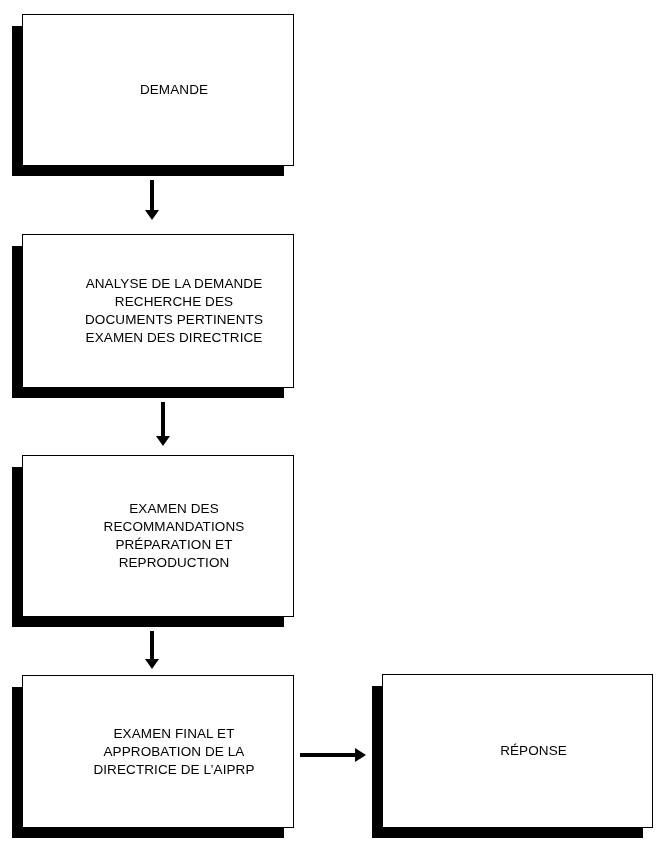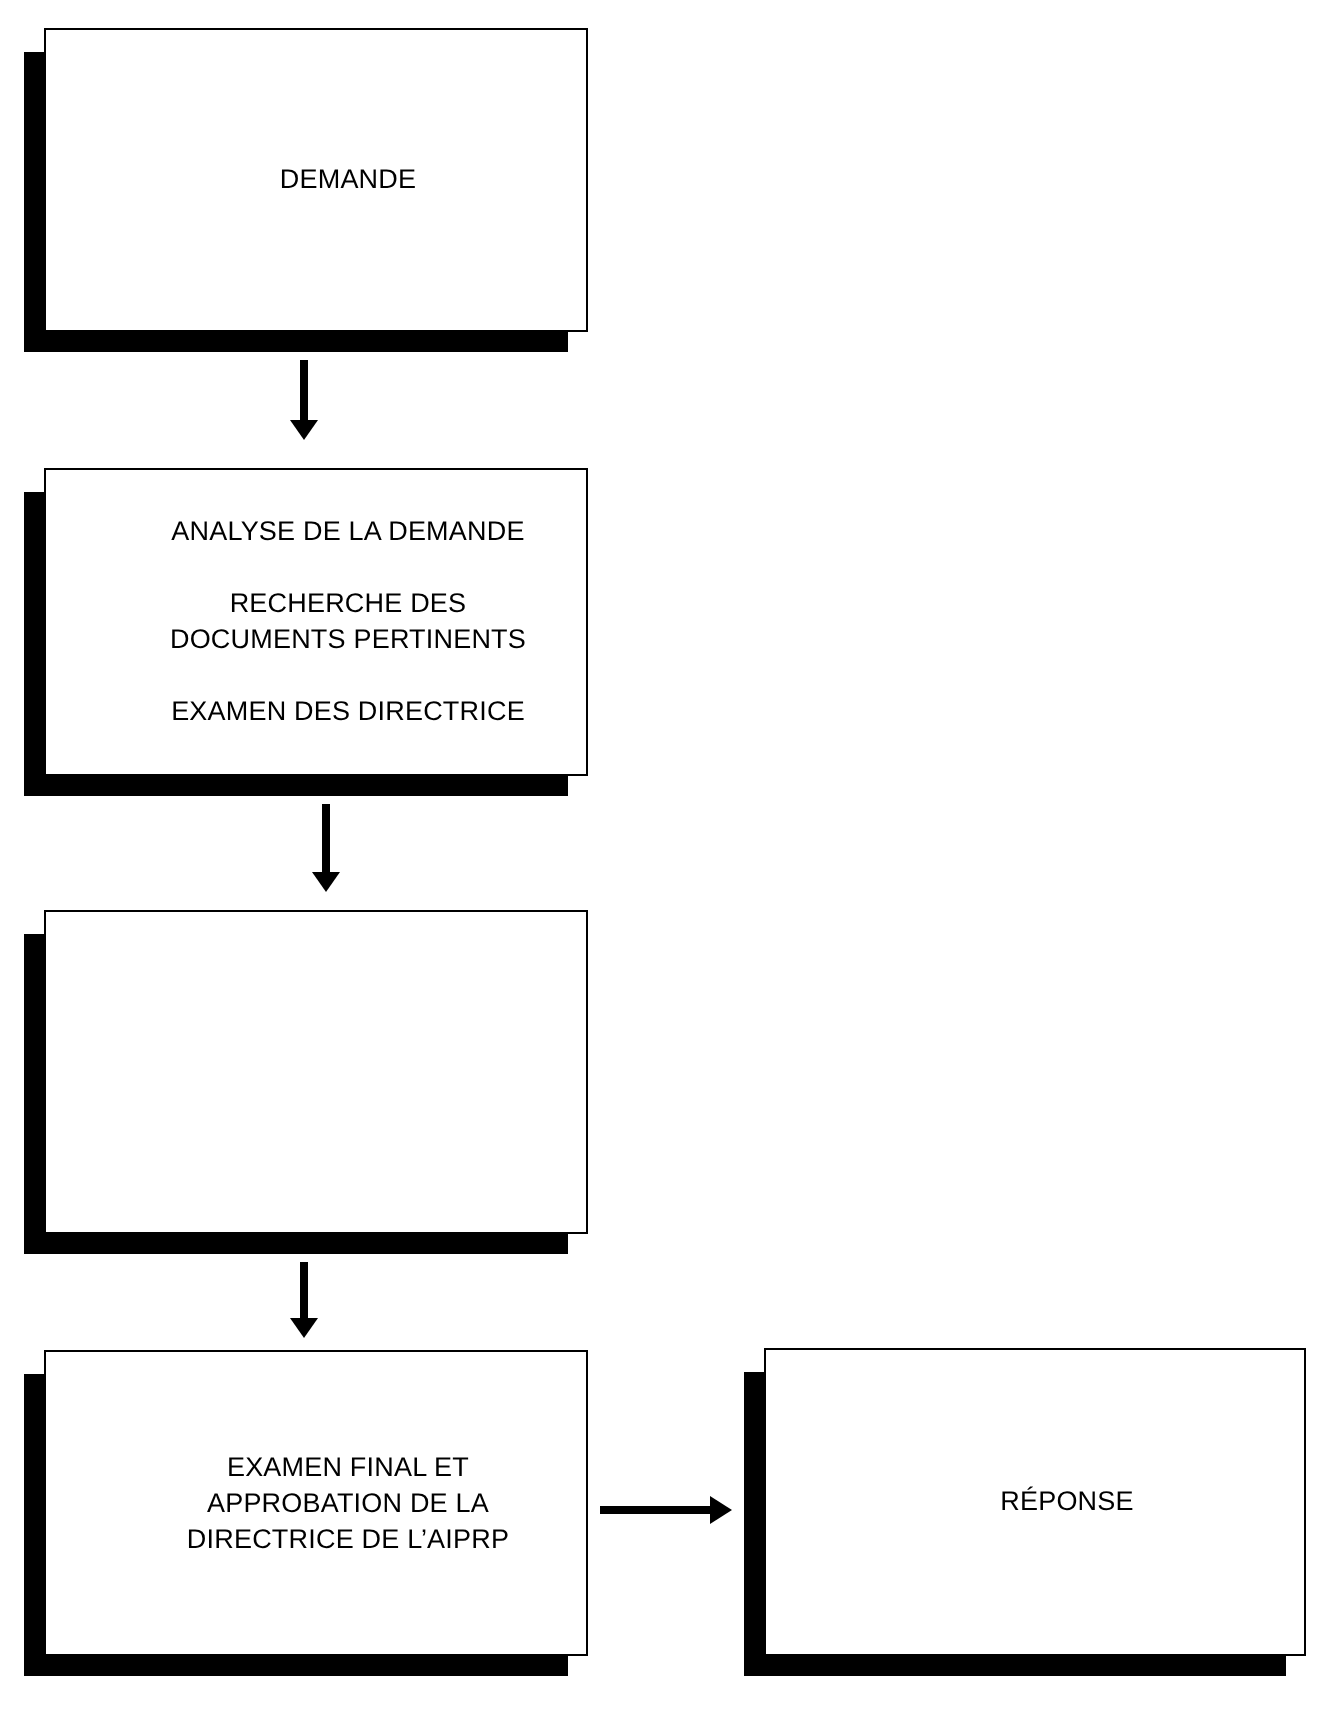--- a/index.html
+++ b/index.html
@@ -46,21 +46,20 @@
   }
   .para {
     text-align: center;
     color: #000000;
     font-size: 13.5px;
     line-height: 18px;
     letter-spacing: 0.1px;
     white-space: pre-line;
   }
   .para + .para {
-    margin-top: 18px;
   }
 
   
   .arrow-v {
     position: absolute;
     z-index: 3;
   }
   .arrow-v .shaft {
     position: absolute;
     left: 50%;
@@ -137,20 +136,24 @@
 
   <div class="arrow-v" style="left:155px; top:402px; width:16px; height:44px;">
     <div class="shaft" style="height:36px;"></div>
     <div class="head"></div>
   </div>
 
   <div class="node" style="left:12px; top:455px; width:282px; height:172px;">
     <div class="node-shadow" style="left:0px; top:12px; width:272px; height:160px;"></div>
     <div class="node-box" style="left:10px; top:0px; width:272px; height:162px;">
       <div class="node-lines">
+        <div class="para">EXAMEN DES
+RECOMMANDATIONS</div>
+        <div class="para">PRÉPARATION ET
+REPRODUCTION</div>
       </div>
     </div>
   </div>
 
   <div class="arrow-v" style="left:144px; top:631px; width:16px; height:38px;">
     <div class="shaft" style="height:30px;"></div>
     <div class="head"></div>
   </div>
 
   <div class="node" style="left:12px; top:675px; width:282px; height:133px;">

